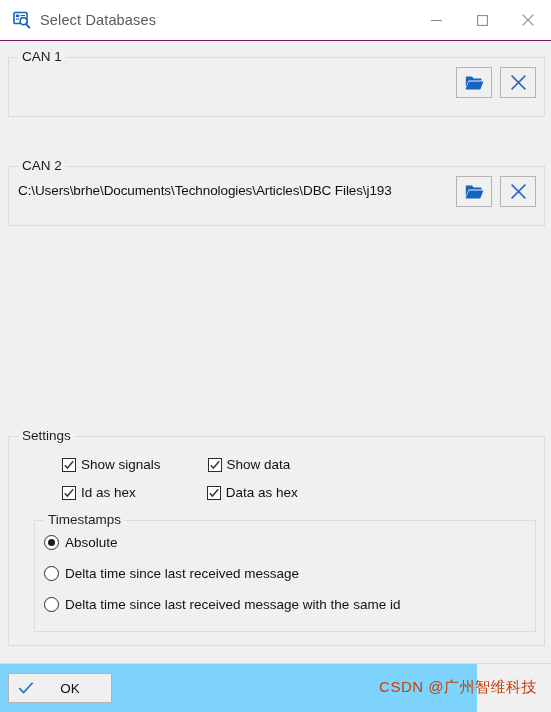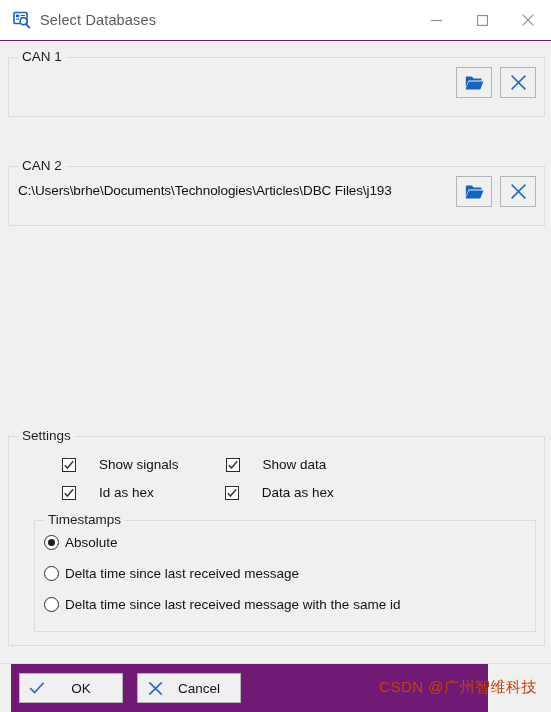--- a/index.html
+++ b/index.html
@@ -114,21 +114,21 @@
 
   
   .check-row {
     position: absolute;
     display: flex;
     align-items: center;
   }
   .cb-item {
     display: flex;
     align-items: center;
-    gap: 23px;
+    gap: 5px;
     padding-left: 28px;
   }
   .cbox {
     width: 14px;
     height: 14px;
     border: 1px solid #2b2b2b;
     background: #ffffff;
     box-sizing: border-box;
     position: relative;
     flex: none;
@@ -177,25 +177,25 @@
   .footer-sep {
     position: absolute;
     left: 0;
     top: 663px;
     width: 551px;
     height: 1px;
     background: #dddddd;
   }
   .footer {
     position: absolute;
-    left: 11px;
+    left: 0;
     top: 664px;
     width: 477px;
     height: 48px;
-    background: #701a75;
+    background: #7dd3fc;
   }
   .footer-btn {
     position: absolute;
     top: 9px;
     height: 30px;
     background: #f0f0f0;
     border: 1px solid #b4b4b4;
     display: flex;
     align-items: center;
     box-sizing: border-box;
@@ -377,24 +377,15 @@
 <div class="footer-sep"></div>
 <div class="footer">
   <div class="footer-btn" id="ok-button">
     <span class="fb-icon">
       <svg width="16" height="14" viewBox="0 0 16 14">
           <polyline points="1.2,7.2 5.6,11.6 14.6,1.8" fill="none" stroke="#2a6dc0" stroke-width="1.7"></polyline>
         </svg>
     </span>
     <span class="fb-label">OK</span>
   </div>
-  <div class="footer-btn" id="cancel-button">
-    <span class="fb-icon">
-      <svg width="15" height="15" viewBox="0 0 15 15">
-        <line x1="1.3" y1="1.3" x2="13.7" y2="13.7" stroke="#2a6dc0" stroke-width="1.7"></line>
-        <line x1="13.7" y1="1.3" x2="1.3" y2="13.7" stroke="#2a6dc0" stroke-width="1.7"></line>
-      </svg>
-    </span>
-    <span class="fb-label">Cancel</span>
-  </div>
 </div>
 
 <div class="watermark">CSDN @广州智维科技</div>
 
 </body></html>

